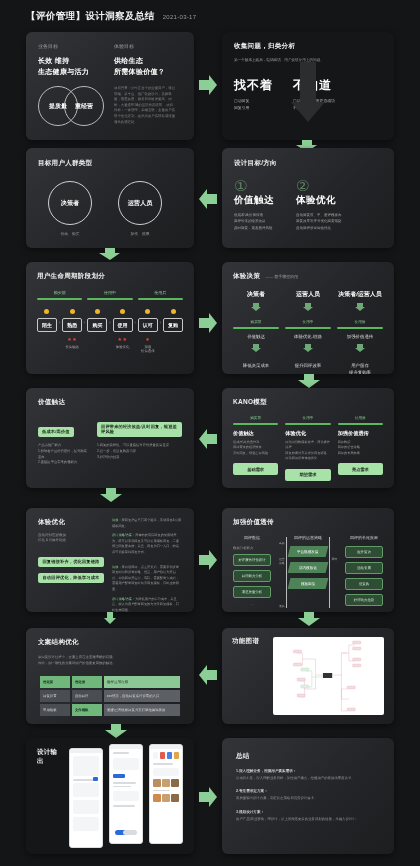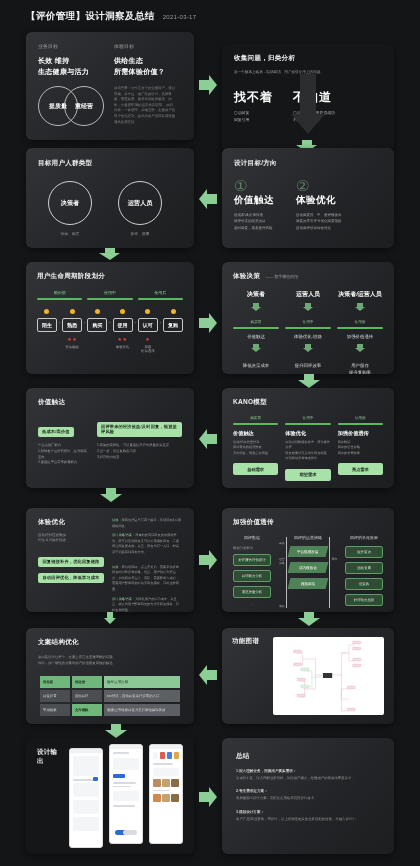--- a/index.html
+++ b/index.html
@@ -51,21 +51,21 @@
   .venn .c {
     position: absolute; top: 0; width: 40px; height: 40px;
     border: 1px solid #b9b9b9; border-radius: 50%;
     display: flex; align-items: center; justify-content: center;
     font-size: 6px; font-weight: bold; color: #fff;
   }
   .venn .c1c { left: 0; }
   .venn .c2c { left: 26px; }
 
   
-  #c2 { left: 222px; top: 44px; width: 172px; height: 108px; }
+  #c2 { left: 222px; top: 32px; width: 172px; height: 108px; }
   #c2 .inner { padding: 10px 12px; position: relative; height: 100%; }
   #c2 .sub { font-size: 3.6px; color: #a0a0a0; margin-top: 7px; line-height: 1.5; }
   #c2 .two { display: flex; gap: 20px; margin-top: 14px; }
   #c2 .hw { font-size: 12px; font-weight: bold; color: #fff; letter-spacing: 1px; }
   #c2 .hd2 { font-size: 3.8px; color: #b4b4b4; line-height: 1.7; margin-top: 4px; }
   .dnarrow { position: absolute; left: 50%; top: 30px; transform: translateX(-50%); }
 
   
   #c3 { left: 26px; top: 148px; width: 168px; height: 100px; }
   #c3 .inner { padding: 11px 12px; }

